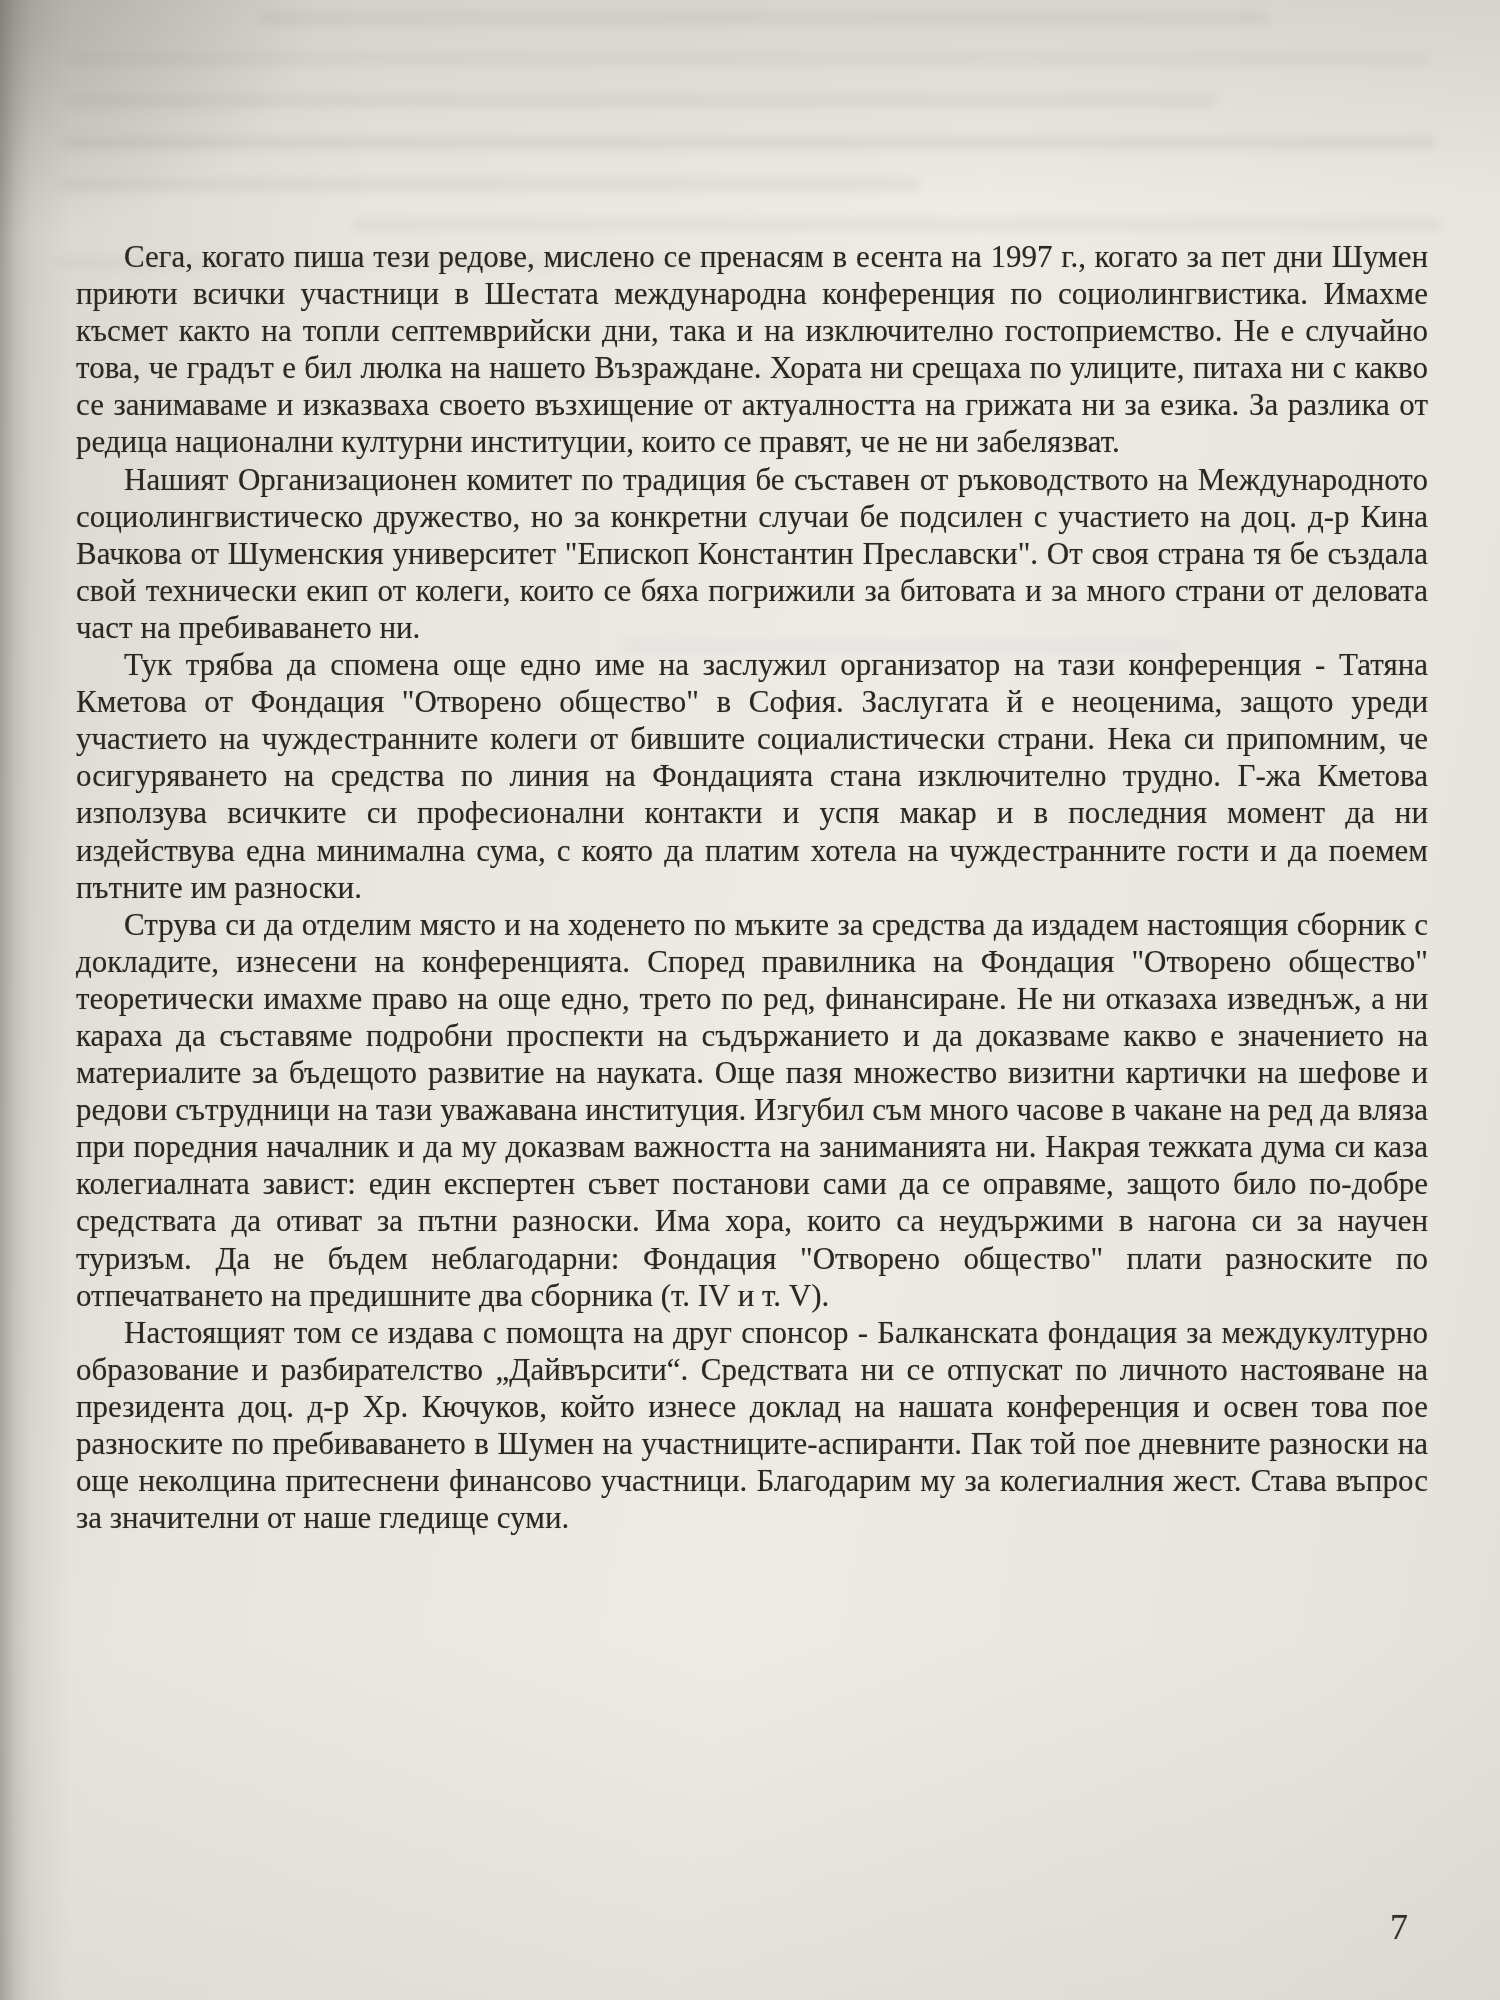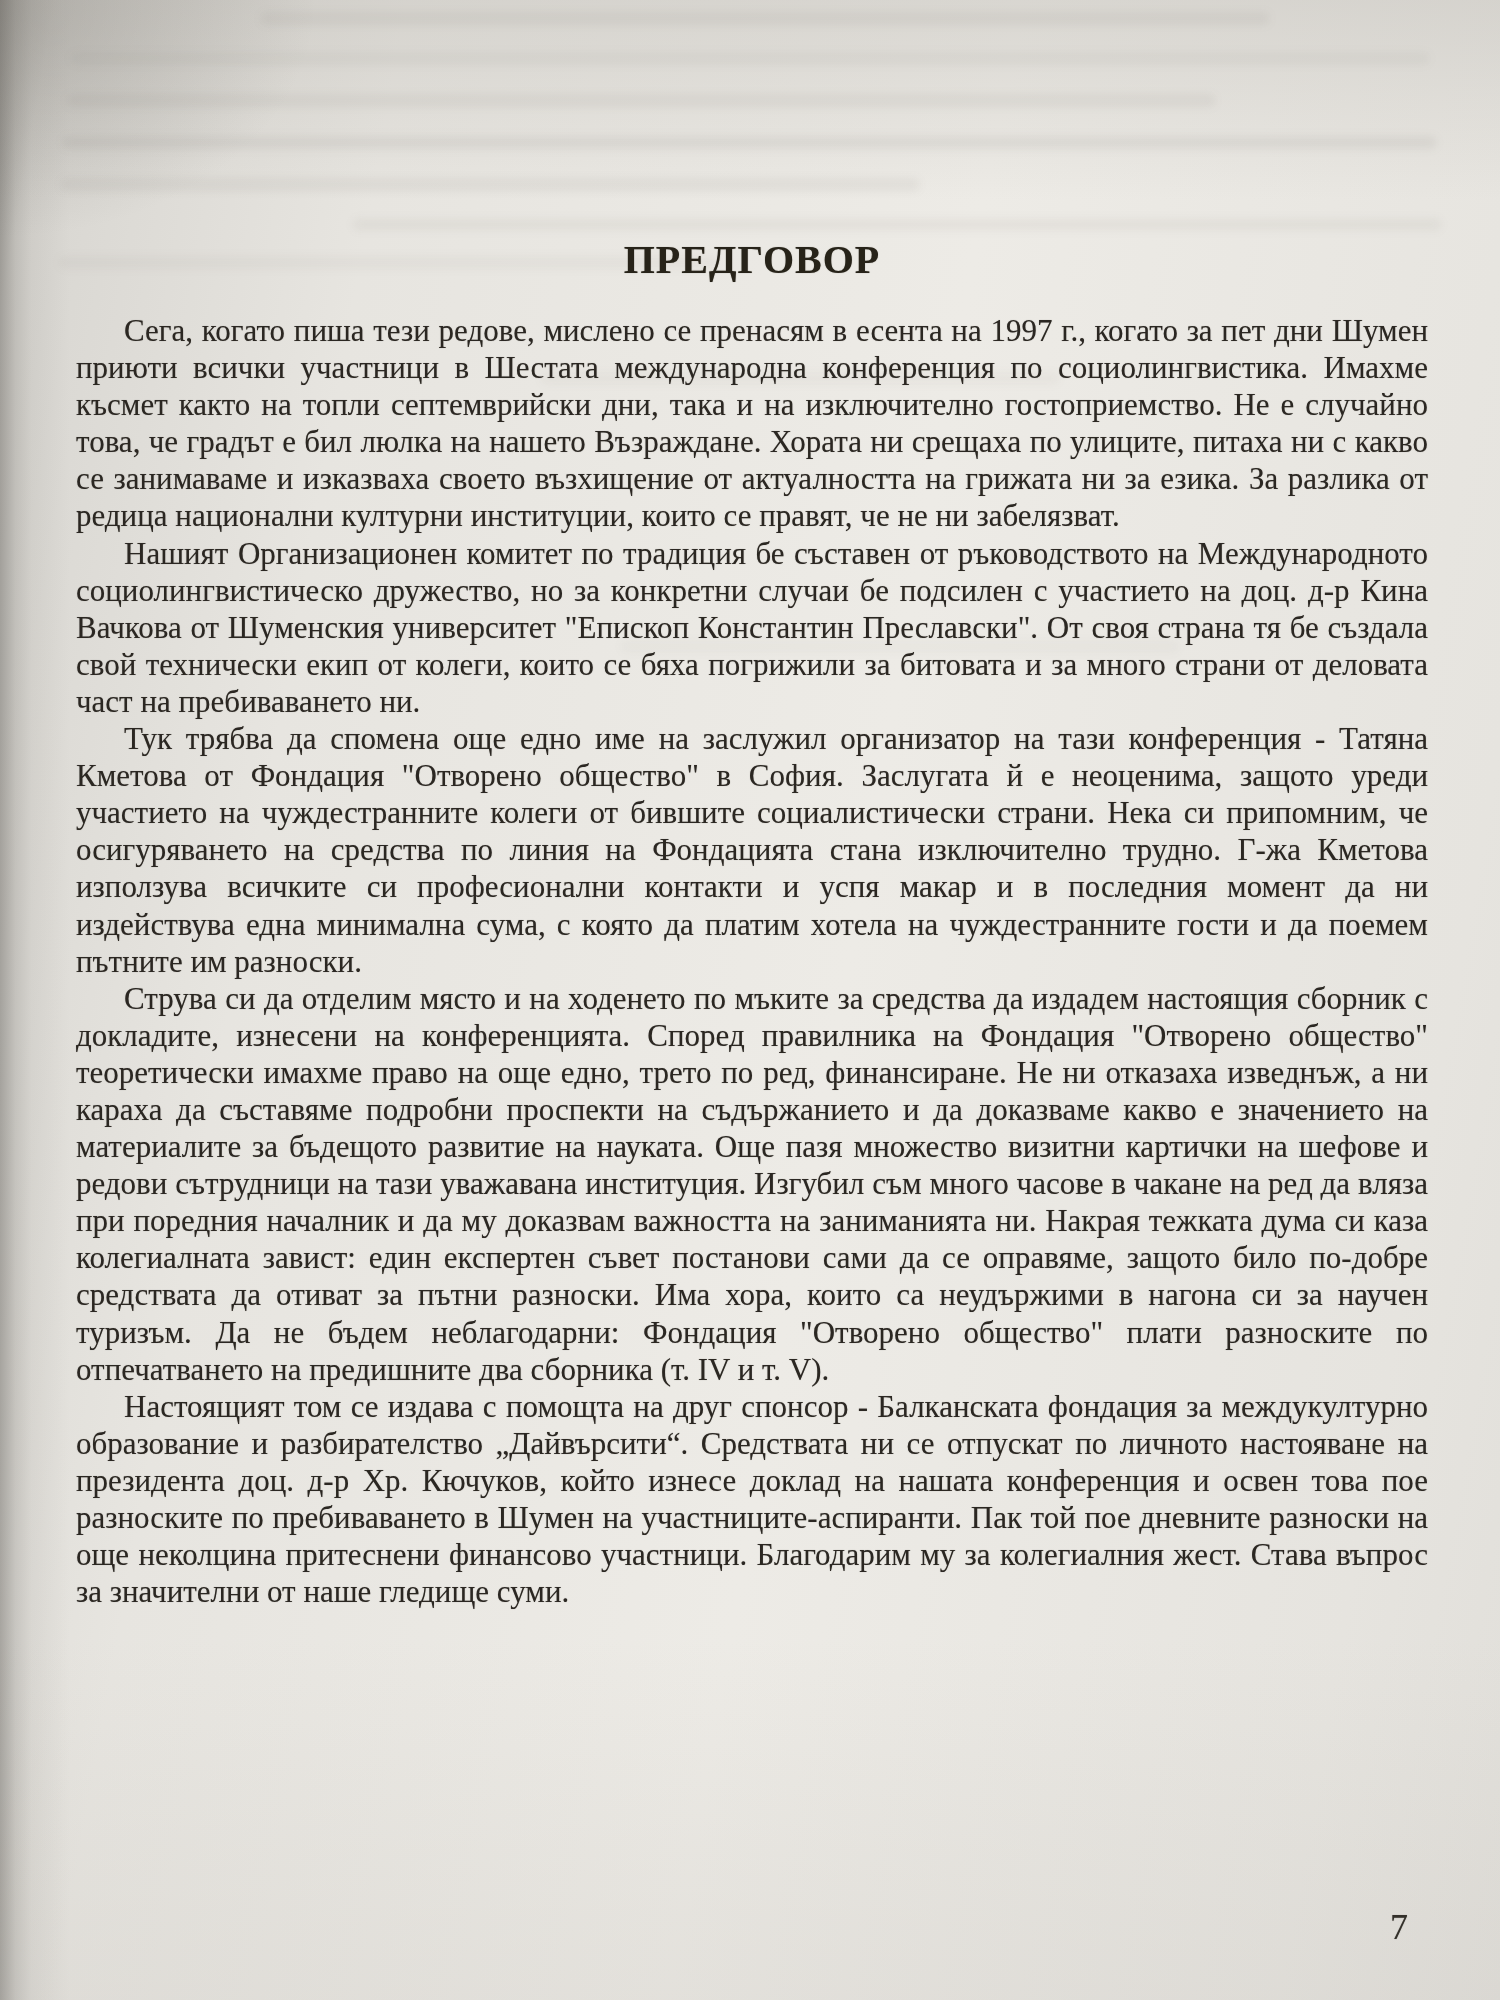--- a/index.html
+++ b/index.html
@@ -102,21 +102,20 @@
       <span class="b3"></span>
     <span class="b4"></span>
       <span class="b5"></span>
       <span class="b6"></span>
     <span class="b7"></span>
       <span class="b8"></span>
       <span class="b9"></span>
   </div>
 
   <div class="content">
-    <h1>ПРЕДГОВОР</h1>
     <p>Сега, когато пиша тези редове, мислено се пренасям в есента на 1997 г., когато за пет дни Шумен приюти всички участници в Шестата международна конференция по социолингвистика. Имахме късмет както на топли септемврийски дни, така и на изключително гостоприемство. Не е случайно това, че градът е бил люлка на нашето Възраждане. Хората ни срещаха по улиците, питаха ни с какво се занимаваме и изказваха своето възхищение от актуалността на грижата ни за езика. За разлика от редица национални културни институции, които се правят, че не ни забелязват.</p>
     <p>Нашият Организационен комитет по традиция бе съставен от ръководството на Международното социолингвистическо дружество, но за конкретни случаи бе подсилен с участието на доц. д-р Кина Вачкова от Шуменския университет "Епископ Константин Преславски". От своя страна тя бе създала свой технически екип от колеги, които се бяха погрижили за битовата и за много страни от деловата част на пребиваването ни.</p>
     <p>Тук трябва да спомена още едно име на заслужил организатор на тази конференция - Татяна Кметова от Фондация "Отворено общество" в София. Заслугата й е неоценима, защото уреди участието на чуждестранните колеги от бившите социалистически страни. Нека си припомним, че осигуряването на средства по линия на Фондацията стана изключително трудно. Г-жа Кметова използува всичките си професионални контакти и успя макар и в последния момент да ни издействува една минимална сума, с която да платим хотела на чуждестранните гости и да поемем пътните им разноски.</p>
     <p>Струва си да отделим място и на ходенето по мъките за средства да издадем настоящия сборник с докладите, изнесени на конференцията. Според правилника на Фондация "Отворено общество" теоретически имахме право на още едно, трето по ред, финансиране. Не ни отказаха изведнъж, а ни караха да съставяме подробни проспекти на съдържанието и да доказваме какво е значението на материалите за бъдещото развитие на науката. Още пазя множество визитни картички на шефове и редови сътрудници на тази уважавана институция. Изгубил съм много часове в чакане на ред да вляза при поредния началник и да му доказвам важността на заниманията ни. Накрая тежката дума си каза колегиалната завист: един експертен съвет постанови сами да се оправяме, защото било по-добре средствата да отиват за пътни разноски. Има хора, които са неудържими в нагона си за научен туризъм. Да не бъдем неблагодарни: Фондация "Отворено общество" плати разноските по отпечатването на предишните два сборника (т. IV и т. V).</p>
     <p>Настоящият том се издава с помощта на друг спонсор - Балканската фондация за междукултурно образование и разбирателство „Дайвърсити“. Средствата ни се отпускат по личното настояване на президента доц. д-р Хр. Кючуков, който изнесе доклад на нашата конференция и освен това пое разноските по пребиваването в Шумен на участниците-аспиранти. Пак той пое дневните разноски на още неколцина притеснени финансово участници. Благодарим му за колегиалния жест. Става въпрос за значителни от наше гледище суми.</p>
   </div>
 
   <div class="page-number">7</div>
 
 </div>

